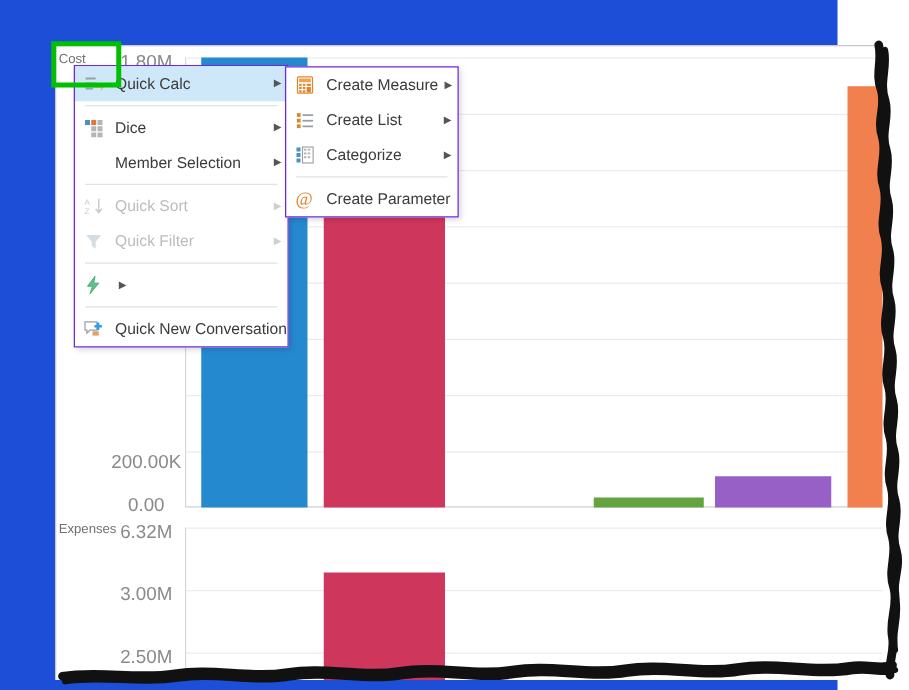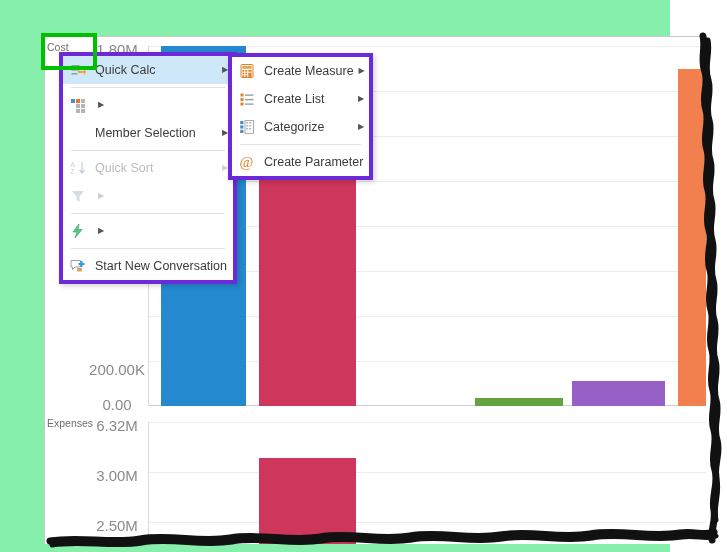--- a/index.html
+++ b/index.html
@@ -1,19 +1,19 @@
 <!DOCTYPE html>
 <html><head>
 <meta charset="utf-8">
 <style>
   html,body{margin:0;padding:0;background:#ffffff;}
   body{width:727px;height:552px;overflow:hidden;
        font-family:"Liberation Sans","DejaVu Sans",sans-serif;}
 
-  #root{position:relative;width:670px;height:552px;background:#86efac;}
+  #root{position:relative;width:670px;height:552px;background:#1d4ed8;}
 
   
   .sketch-svg{position:absolute;left:0;top:0;width:727px;height:552px;pointer-events:none;z-index:40;}
 
   
   .chart-panel{position:absolute;left:44px;top:36px;width:662px;height:508px;
                background:#ffffff;border:1px solid #c8c8c8;border-right:none;border-bottom:none;
                box-sizing:border-box;overflow:hidden;}
 
   .plot-row{position:absolute;left:0;box-sizing:border-box;}
@@ -22,21 +22,21 @@
 
   .ytick{position:absolute;font-size:15px;color:#8a8a8a;text-align:center;width:96px;white-space:nowrap;margin-left:24px;}
 
   .plot-area{position:absolute;box-sizing:border-box;border-left:1px solid #d9d9d9;background:#fff;}
   .gridline{position:absolute;left:0;right:0;height:1px;background:#ececec;}
   .axisline{position:absolute;left:0;right:0;height:1px;background:#d0d0d0;}
 
   .bar{position:absolute;bottom:0;}
 
   
-  .menu{position:absolute;background:#ffffff;border:4px solid #6d28d9;
+  .menu{position:absolute;background:#ffffff;border:1px solid #6d28d9;
         box-shadow:2px 2px 5px rgba(0,0,0,0.18);z-index:25;}
   #main-menu{left:59px;top:52px;width:170px;}
   #sub-menu{left:228px;top:53px;width:137px;}
 
   .mi{position:relative;height:28px;display:flex;align-items:center;
       font-size:12.5px;color:#3b3b3b;cursor:default;}
   .mi.sel{background:#cfe8f9;}
   .mi.disabled{color:#bcbcbc;}
   .mi .ico{width:30px;height:28px;flex:0 0 30px;display:flex;align-items:center;justify-content:center;}
   .mi .lbl{flex:1 1 auto;padding-left:2px;white-space:nowrap;}
@@ -119,20 +119,21 @@
         <svg width="16" height="16" viewBox="0 0 16 16">
           <rect x="1" y="2" width="4" height="4" fill="#4a90c2"></rect>
           <rect x="6" y="2" width="4" height="4" fill="#e8732f"></rect>
           <rect x="11" y="2" width="4" height="4" fill="#b5b5b5"></rect>
           <rect x="6" y="7" width="4" height="4" fill="#b5b5b5"></rect>
           <rect x="11" y="7" width="4" height="4" fill="#b5b5b5"></rect>
           <rect x="6" y="12" width="4" height="4" fill="#b5b5b5"></rect>
           <rect x="11" y="12" width="4" height="4" fill="#b5b5b5"></rect>
         </svg>
       </span>
+      <span class="lbl">Dice</span>
       <span class="arrow">▶</span>
     </div>
 
     <div class="mi">
       <span class="ico"></span>
       <span class="lbl">Member Selection</span>
       <span class="arrow">▶</span>
     </div>
     <div class="sep"></div>
 
@@ -147,20 +148,21 @@
       <span class="lbl">Quick Sort</span>
       <span class="arrow">▶</span>
     </div>
 
     <div class="mi disabled">
       <span class="ico">
         <svg width="16" height="16" viewBox="0 0 16 16">
           <path d="M2 3 L14 3 L9.5 8.5 L9.5 14 L6.5 12 L6.5 8.5 Z" fill="#d5dde3"></path>
         </svg>
       </span>
+      <span class="lbl">Quick Filter</span>
       <span class="arrow">▶</span>
     </div>
     <div class="sep"></div>
 
 
     <div class="mi">
       <span class="ico">
         <svg width="16" height="16" viewBox="0 0 16 16">
           <path d="M9 1 L3 9 L7 9 L5 15 L12 6.5 L8 6.5 Z" fill="#5cc48c" stroke="#3aa96c" stroke-width="0.7"></path>
         </svg>
@@ -170,21 +172,21 @@
     <div class="sep"></div>
 
     <div class="mi">
       <span class="ico">
         <svg width="16" height="16" viewBox="0 0 16 16">
           <path d="M1 2.5 L10.5 2.5 L10.5 9 L5 9 L2.5 11.5 L2.5 9 L1 9 Z" fill="#ffffff" stroke="#9aa0a6" stroke-width="1"></path>
           <path d="M11.5 3 L11.5 9 M8.5 6 L14.5 6" stroke="#2f9fe0" stroke-width="2"></path>
           <rect x="7" y="10" width="5" height="3.5" fill="#e2a268"></rect>
         </svg>
       </span>
-      <span class="lbl">Start New Conversation</span>
+      <span class="lbl">Quick New Conversation</span>
       <span class="arrow" style="visibility:hidden;">▶</span>
     </div>
   </div>
 
   <div class="menu" id="sub-menu">
 
     <div class="mi">
       <span class="ico">
         <svg width="16" height="16" viewBox="0 0 16 16">
           <rect x="2" y="1.5" width="12" height="13" rx="1" fill="#ffffff" stroke="#e0842c" stroke-width="1"></rect>

